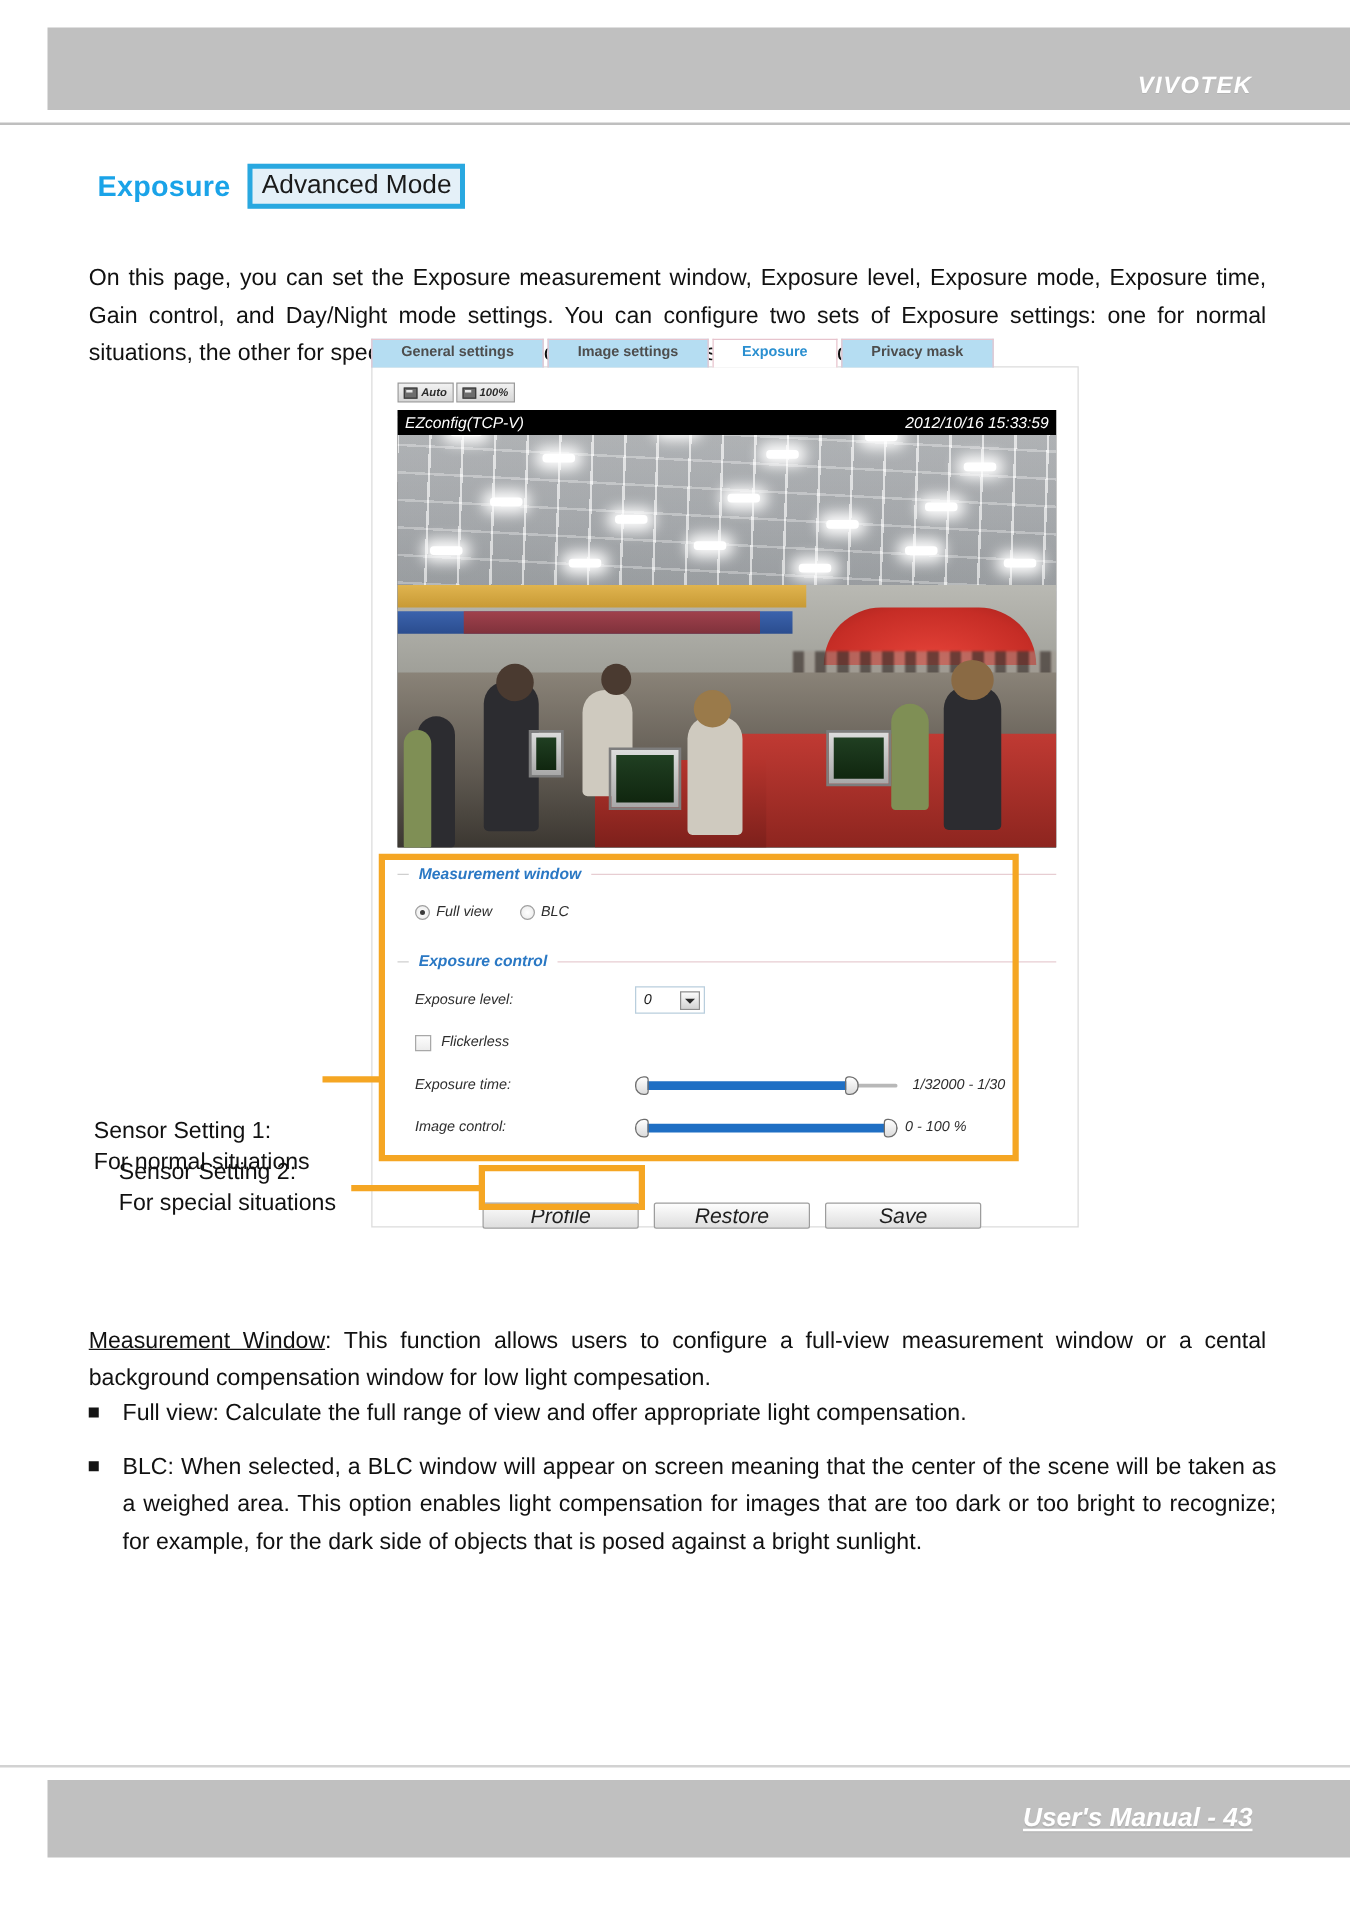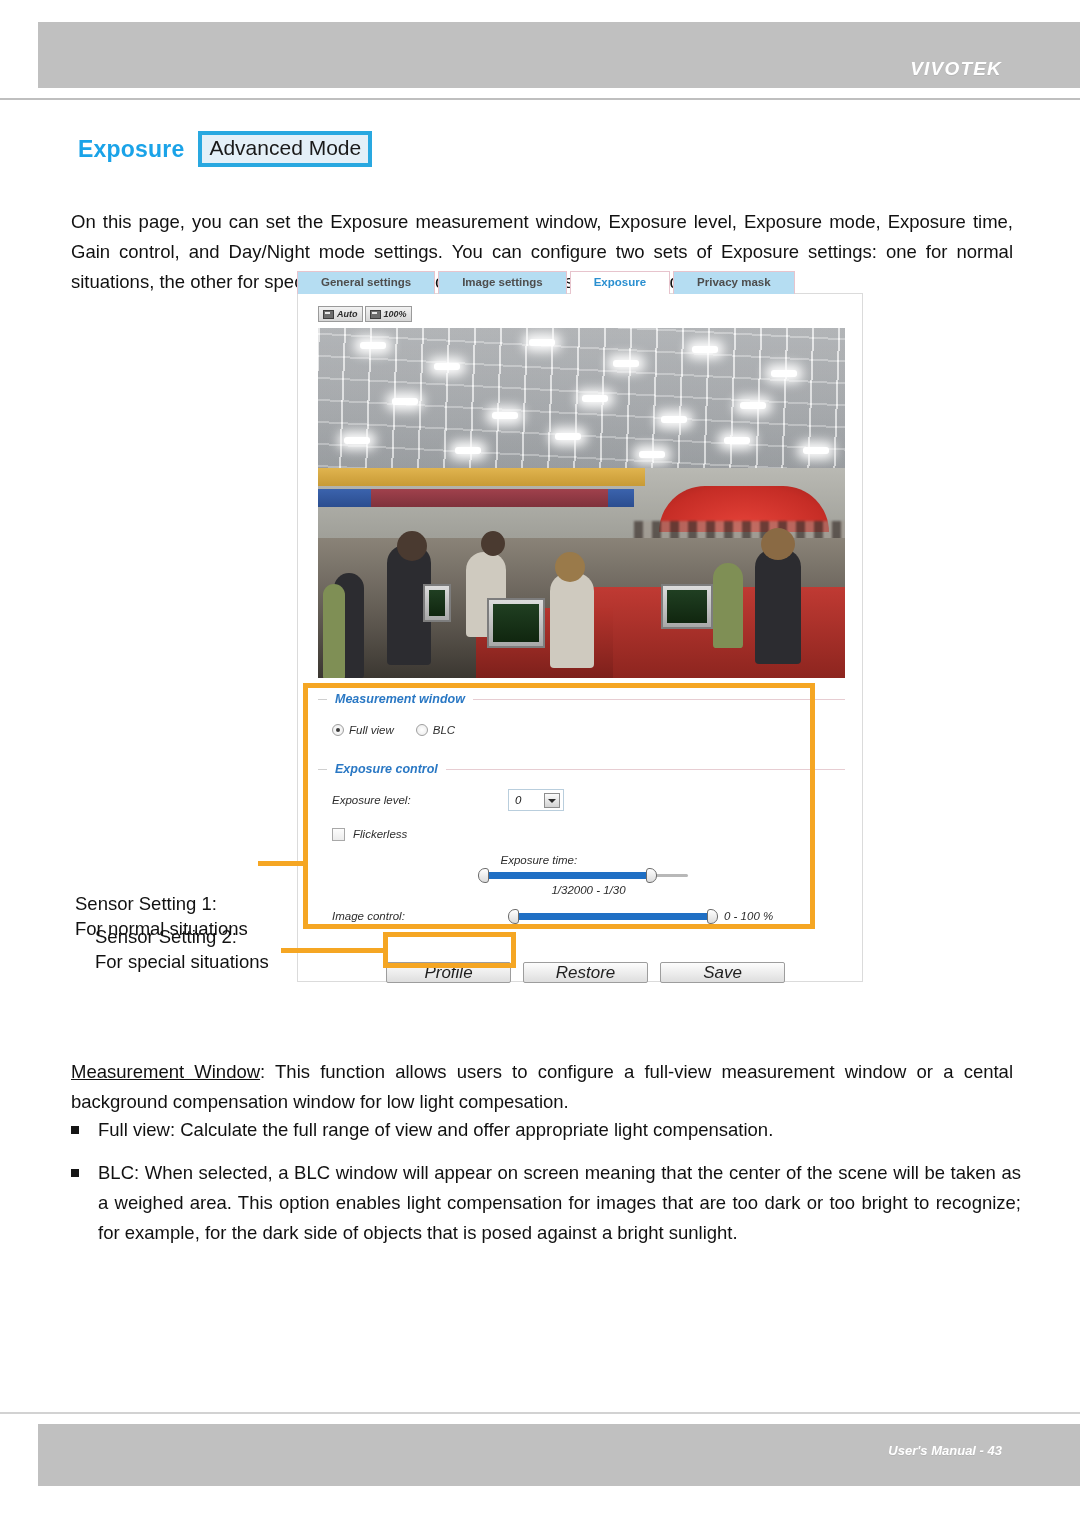--- a/index.html
+++ b/index.html
@@ -419,25 +419,26 @@
   
   .bottom-band {
     position: absolute;
     left: 38px; top: 1424px;
     width: 1042px; height: 62px;
     background: #c0c0c0;
   }
   .footer-text {
     position: absolute;
     right: 78px; top: 1443px;
-    font-size: 13px;
+    font-size: 21px;
     font-style: italic;
     font-weight: bold;
     color: #ffffff;
     text-shadow: 0 1px 0 #b3b3b3;
+    text-decoration: underline;
   }
   .footer-rule {
     position: absolute;
     left: 0; top: 1412px;
     width: 1080px; height: 2px;
     background: #d2d2d2;
   }
 </style>
 </head>
 <body>
@@ -514,20 +515,24 @@
           <div class="person head" style="left:31%; top:58%; width:24px; height:25px;"></div>
           <div class="person light" style="left:44%; top:70%; width:44px; height:95px;"></div>
           <div class="person head" style="left:45%; top:64%; width:30px; height:30px; background:#9a7a4a;"></div>
           <div class="person" style="left:83%; top:63%; width:46px; height:115px;"></div>
           <div class="person head" style="left:84%; top:57%; width:34px; height:32px; background:#8a6a44;"></div>
           <div class="person green" style="left:75%; top:67%; width:30px; height:85px;"></div>
           <div class="monitor" style="left:20%; top:73%; width:28px; height:38px;"></div>
           <div class="monitor" style="left:32%; top:77%; width:58px; height:50px;"></div>
           <div class="monitor" style="left:65%; top:73%; width:52px; height:45px;"></div>
         </div>
+        <div class="vid-osd">
+          <span class="left">EZconfig(TCP-V)</span>
+          <span class="right">2012/10/16 15:33:59</span>
+        </div>
       </div>
 
       <div class="form">
 
         <div class="legend-row">
           <span class="dash"></span>
           <span class="legend-text">Measurement window</span>
           <span class="line"></span>
         </div>
 
@@ -556,21 +561,21 @@
                 <span class="caret"></span>
               </span>
           </div>
         </div>
 
         <div class="field-row" style="padding-left:14px; margin-bottom:6px;">
           <span class="checkbox"></span>
           <span>Flickerless</span>
         </div>
 
-        <div class="field-row" style="padding-left:14px; margin-bottom:6px;flex-direction:column;">
+        <div class="field-row" style="padding-left:14px; margin-bottom:6px;">
           <span class="field-label">Exposure time:</span>
           <div class="slider">
             <span class="track"></span>
             <span class="fill" style="width:170px;"></span>
             <span class="knob left"></span>
             <span class="knob" style="left:168px;"></span>
           </div>
           <span class="range-text">1/32000 - 1/30</span>
         </div>
 

